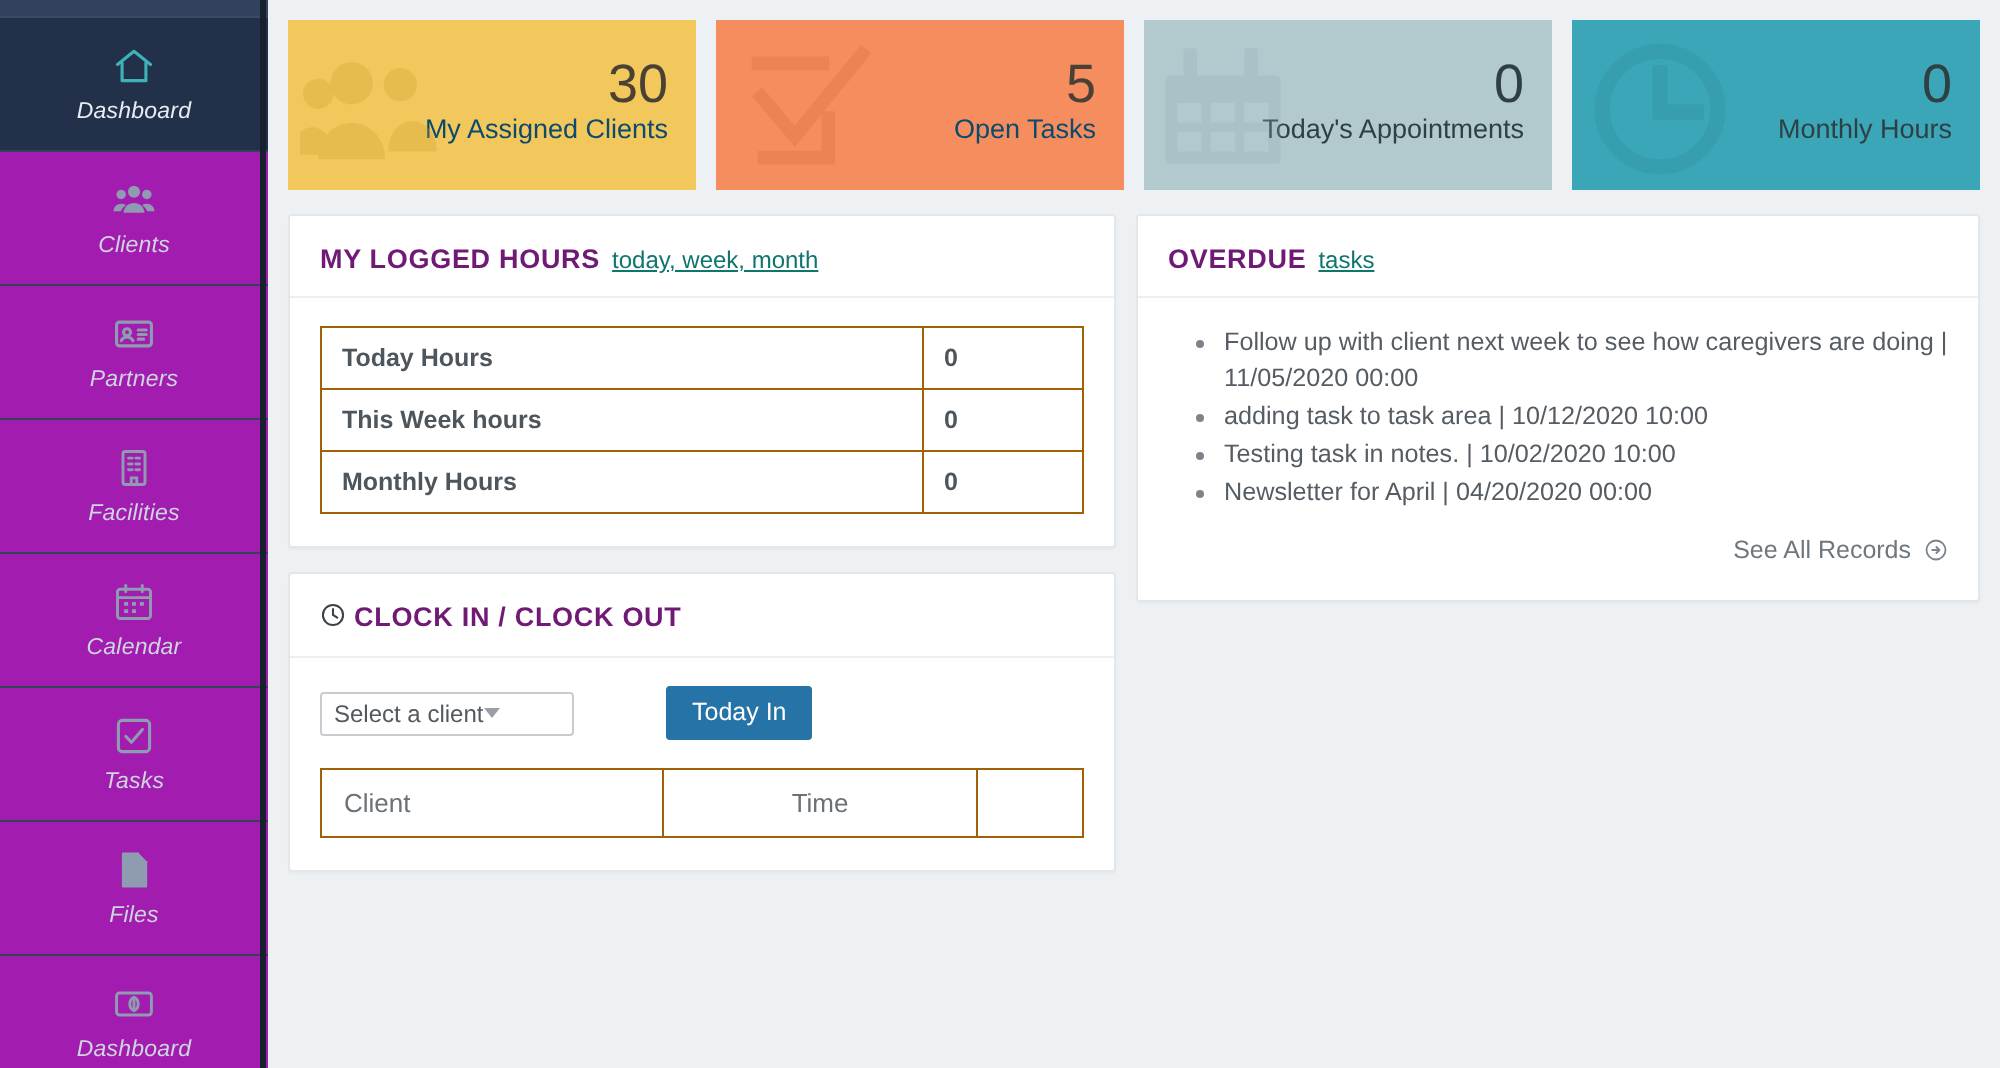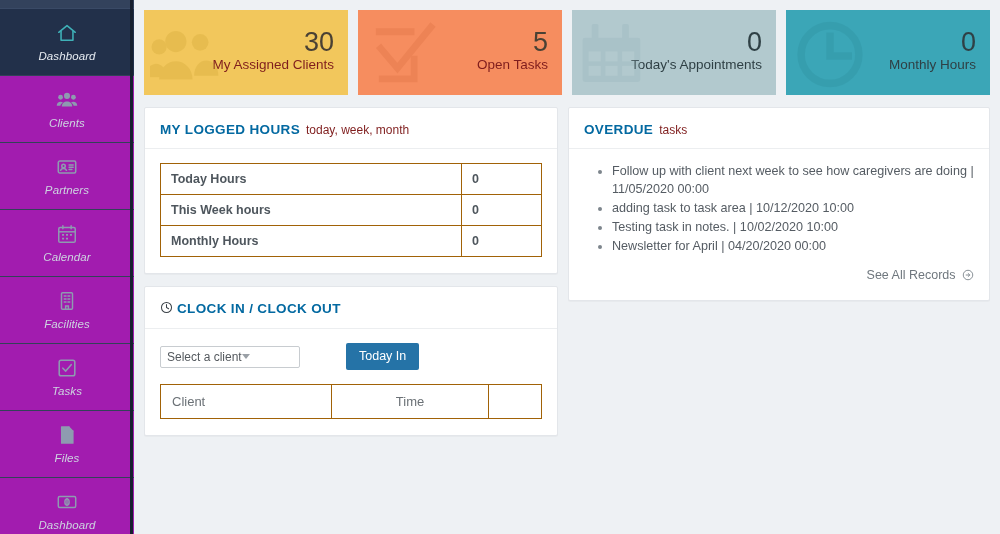--- a/index.html
+++ b/index.html
@@ -88,21 +88,21 @@
   }
   .stat-card .bg-icon svg { width: 76px; height: 76px; display: block; }
   .stat-num {
     font-size: 27px;
     line-height: 1.05;
     color: #4a4134;
     font-weight: 400;
   }
   .stat-label {
     font-size: 13.5px;
-    color: #7f1d1d;
+    color: #0c4a6e;
     line-height: 1.2;
     margin-top: 1px;
   }
   .card-teal .stat-num, .card-teal .stat-label,
   .card-steel .stat-num, .card-steel .stat-label { color: #2f4045; }
 
   
   .panel-row { display: flex; gap: 10px; margin-top: 12px; align-items: flex-start; }
   .col { display: flex; flex-direction: column; gap: 12px; }
   .col-left { flex: 0 0 414px; }
@@ -115,27 +115,28 @@
   }
   .panel-head {
     padding: 14px 15px 11px 15px;
     border-bottom: 1px solid #eceef0;
     display: flex; align-items: baseline; gap: 6px;
   }
   .panel-title {
     font-size: 13.5px;
     font-weight: bold;
     letter-spacing: .35px;
-    color: #0369a1;
+    color: #701a75;
     text-transform: uppercase;
   }
   .panel-sub {
     font-size: 12px;
-    color: #7f1d1d;
+    color: #0f766e;
     font-weight: normal;
+    text-decoration: underline;
   }
   .panel-body { padding: 14px 15px 16px 15px; }
 
   
   table.grid { width: 100%; border-collapse: collapse; }
   table.grid td, table.grid th {
     border: 1px solid #a16207;
     padding: 8px 10px;
     font-size: 12.5px;
     text-align: left;
@@ -169,21 +170,21 @@
   .see-all .arrow-circle {
     display: inline-block;
     vertical-align: -2px;
     margin-left: 3px;
   }
 
   
   .clock-title-icon { margin-right: 4px; vertical-align: -1px; display: inline-block; }
   .clock-controls { display: flex; align-items: center; gap: 46px; margin-bottom: 14px; }
   .sel {
-    width: 140px; height: 22px;
+    width: 127px; height: 22px;
     border: 1px solid #c8ccd0;
     border-radius: 2px;
     background: #fff;
     font-size: 12px;
     color: #54595e;
     padding: 0 6px;
     display: flex; align-items: center; justify-content: flex-start;
     cursor: pointer;
   }
   .sel .caret {
@@ -246,38 +247,38 @@
             <path d="M5 15.6c.6-1.3 1.8-2 3.2-2s2.6.7 3.2 2" stroke-linecap="round"></path>
             <path d="M14.3 9.8h4.4M14.3 12.3h4.4M14.3 14.8h3" stroke-linecap="round"></path>
           </svg>
       </span>
       <span class="nav-label">Partners</span>
     </div>
 
     <div class="nav-item">
       <span class="nav-icon">
         <svg viewBox="0 0 24 24" stroke-width="1.6">
+            <rect x="6" y="3" width="12" height="18" rx="1.2"></rect>
+            <path d="M9 6.6h2M13 6.6h2M9 9.8h2M13 9.8h2M9 13h2M13 13h2" stroke-linecap="round"></path>
+            <path d="M10.5 21v-3.6h3V21"></path>
+          </svg>
+      </span>
+      <span class="nav-label">Facilities</span>
+    </div>
+
+    <div class="nav-item">
+      <span class="nav-icon">
+        <svg viewBox="0 0 24 24" stroke-width="1.6">
             <rect x="3" y="5" width="18" height="16" rx="1.5"></rect>
             <path d="M3 9.6h18"></path>
             <path d="M7.5 3v3.4M16.5 3v3.4" stroke-linecap="round"></path>
             <path class="solid" d="M6.6 12h2.2v2H6.6zM10.9 12h2.2v2h-2.2zM15.2 12h2.2v2h-2.2zM6.6 16h2.2v2H6.6zM10.9 16h2.2v2h-2.2z"></path>
           </svg>
       </span>
       <span class="nav-label">Calendar</span>
-    </div>
-
-    <div class="nav-item">
-      <span class="nav-icon">
-        <svg viewBox="0 0 24 24" stroke-width="1.6">
-            <rect x="6" y="3" width="12" height="18" rx="1.2"></rect>
-            <path d="M9 6.6h2M13 6.6h2M9 9.8h2M13 9.8h2M9 13h2M13 13h2" stroke-linecap="round"></path>
-            <path d="M10.5 21v-3.6h3V21"></path>
-          </svg>
-      </span>
-      <span class="nav-label">Facilities</span>
     </div>
 
     <div class="nav-item">
       <span class="nav-icon">
         <svg viewBox="0 0 24 24" stroke-width="1.7">
             <rect x="3.5" y="3.5" width="17" height="17" rx="2"></rect>
             <path d="M7.5 12.2l3.1 3.2 6-7" stroke-linecap="round" stroke-linejoin="round"></path>
           </svg>
       </span>
       <span class="nav-label">Tasks</span>

